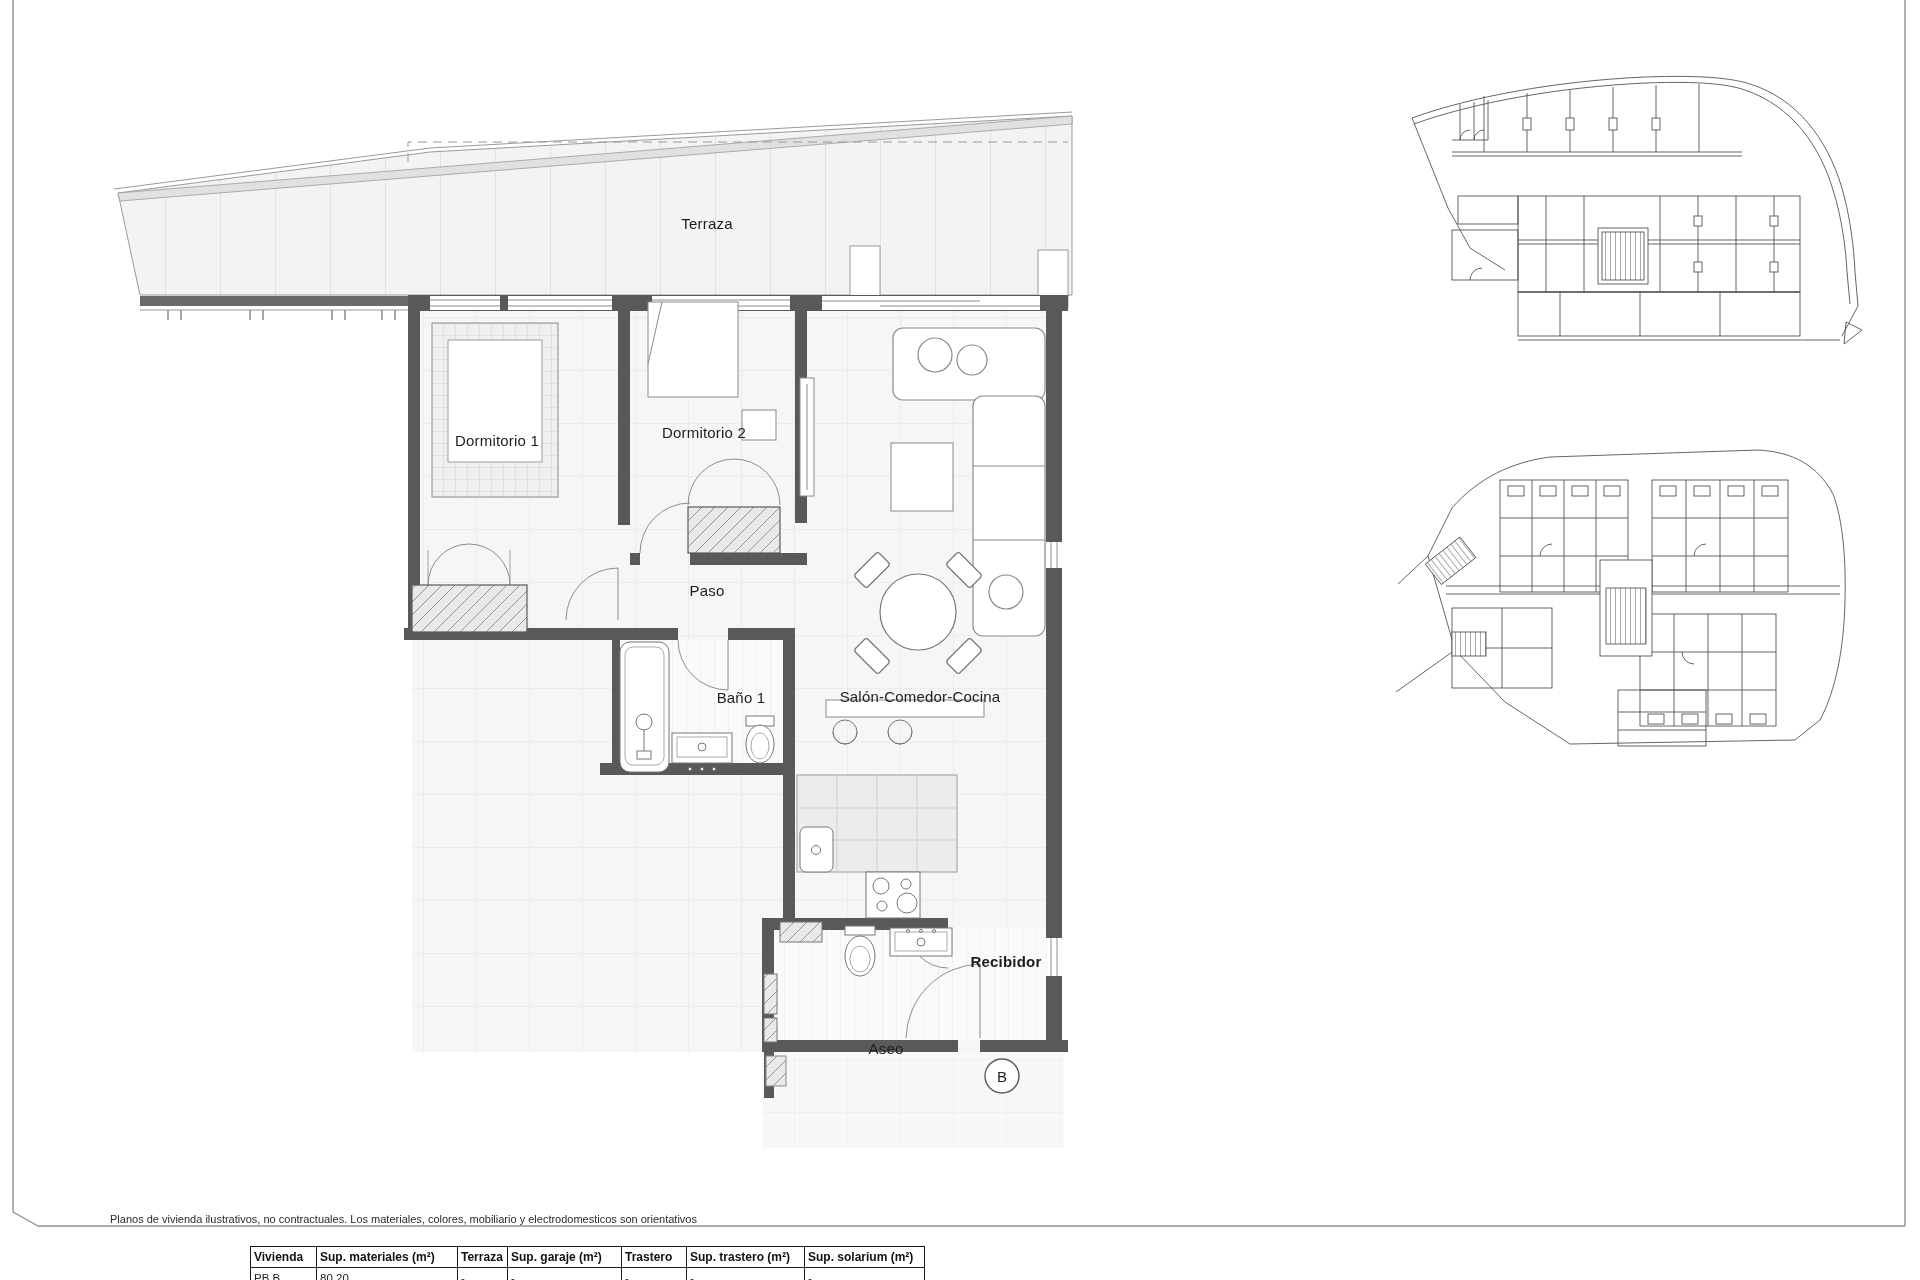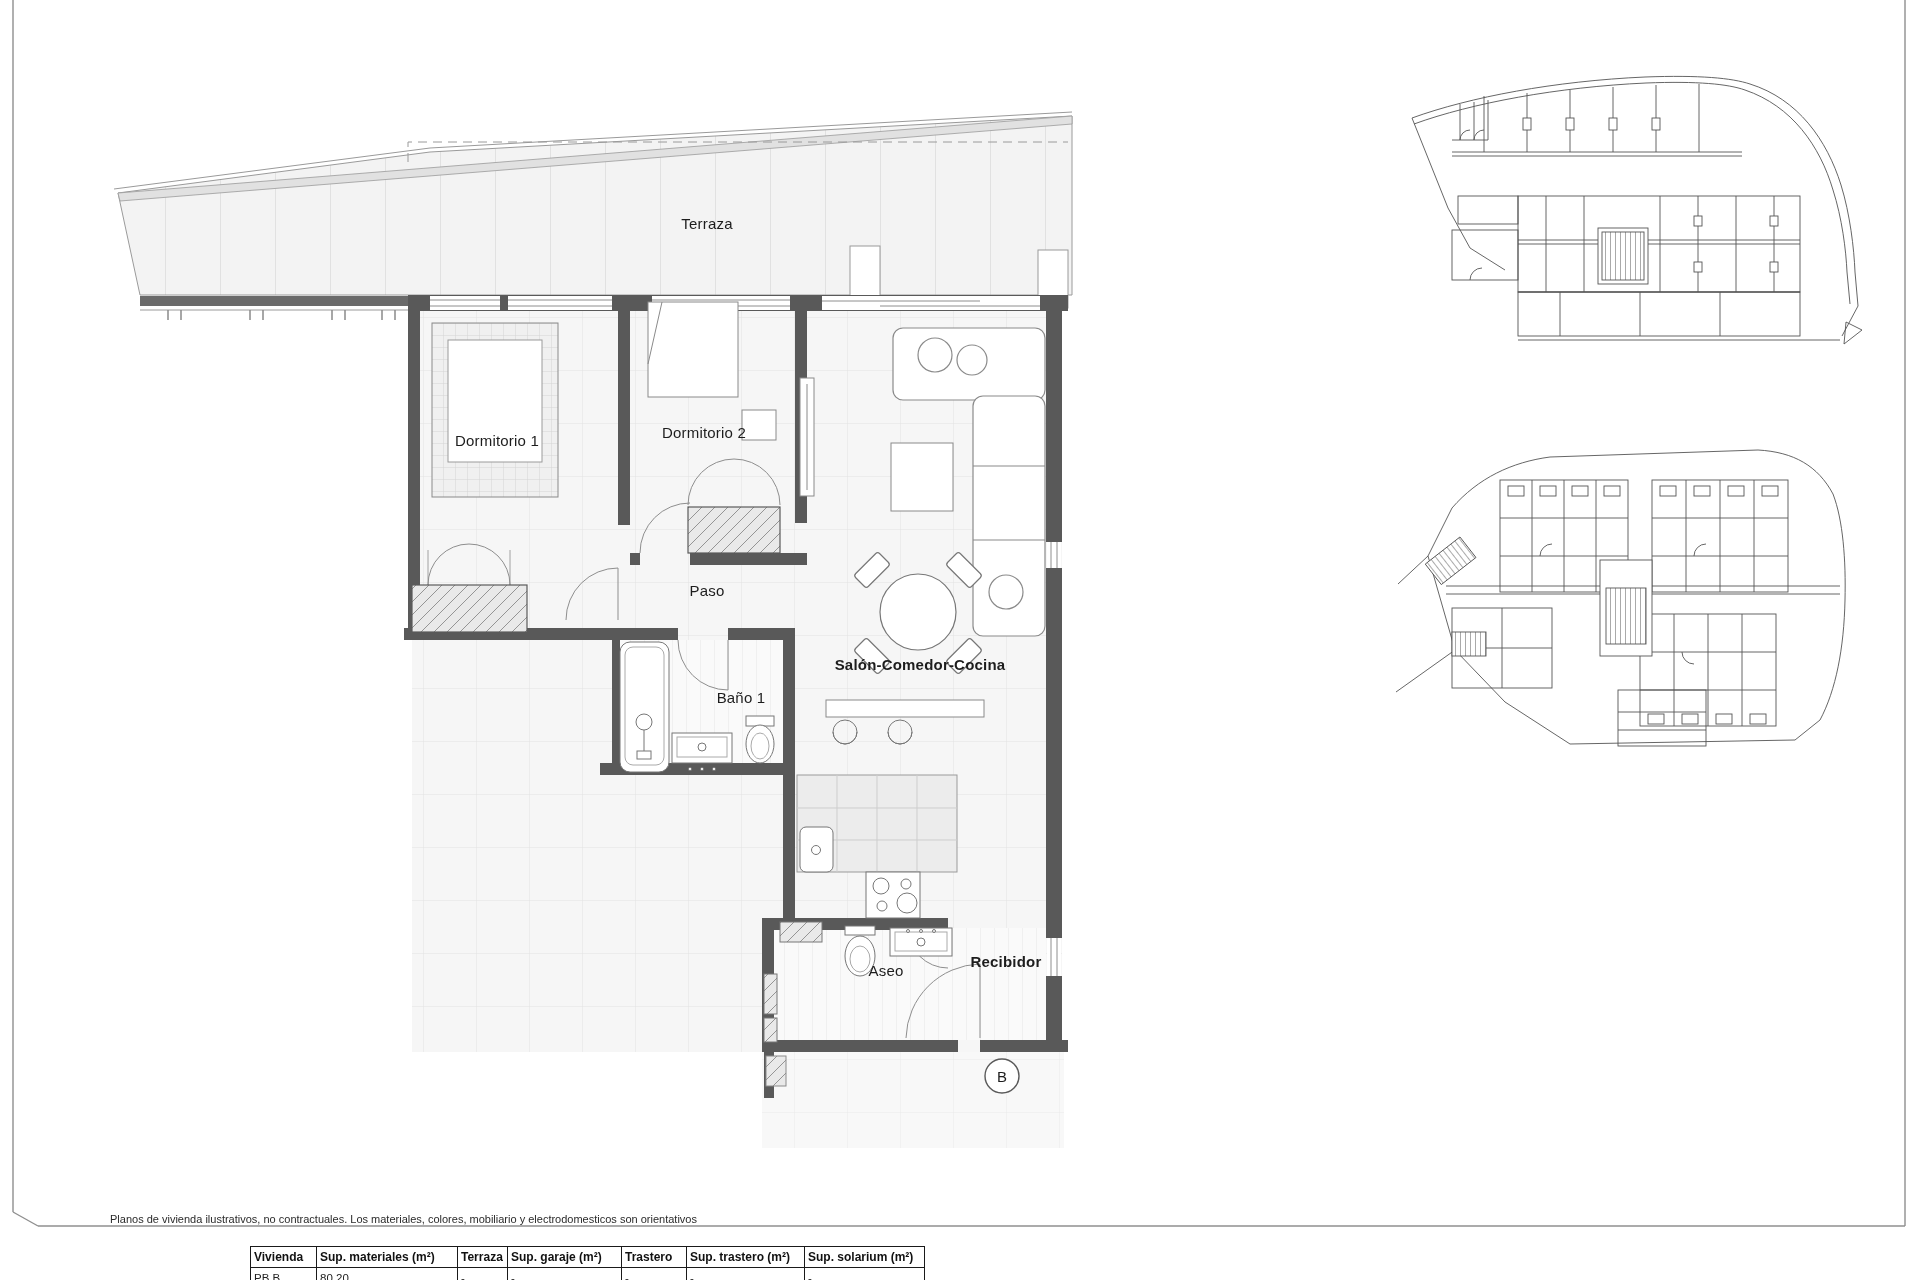--- a/index.html
+++ b/index.html
@@ -389,22 +389,22 @@
     <line x1="1618" y1="712" x2="1706" y2="712"></line>
         <line x1="1618" y1="730" x2="1706" y2="730"></line>
   </g>
 </svg>
 
 <div class="room-label" style="left:707px;top:223px;">Terraza</div>
 <div class="room-label" style="left:497px;top:432px;margin-top:8px;">Dormitorio 1</div>
 <div class="room-label" style="left:704px;top:432px;">Dormitorio 2</div>
 <div class="room-label" style="left:707px;top:590px;">Paso</div>
 <div class="room-label" style="left:741px;top:697px;">Baño 1</div>
-<div class="room-label" style="left:920px;top:664px;font-weight:bold;">Salón-Comedor-Cocina</div>
-<div class="room-label" style="left:886px;top:970px;">Aseo</div>
+<div class="room-label" style="left:920px;top:696px;">Salón-Comedor-Cocina</div>
+<div class="room-label" style="left:886px;top:1048px;">Aseo</div>
 <div class="room-label" style="left:1006px;top:961px;font-weight:bold;">Recibidor</div>
 <div class="unit-label" style="left:1002px;top:1076px;">B</div>
 
 <div class="disclaimer">Planos de vivienda ilustrativos, no contractuales. Los materiales, colores, mobiliario y electrodomesticos son orientativos</div>
 
 <table class="surfaces">
   <colgroup>
     <col style="width:66px">
         <col style="width:141px">
         <col style="width:50px">

